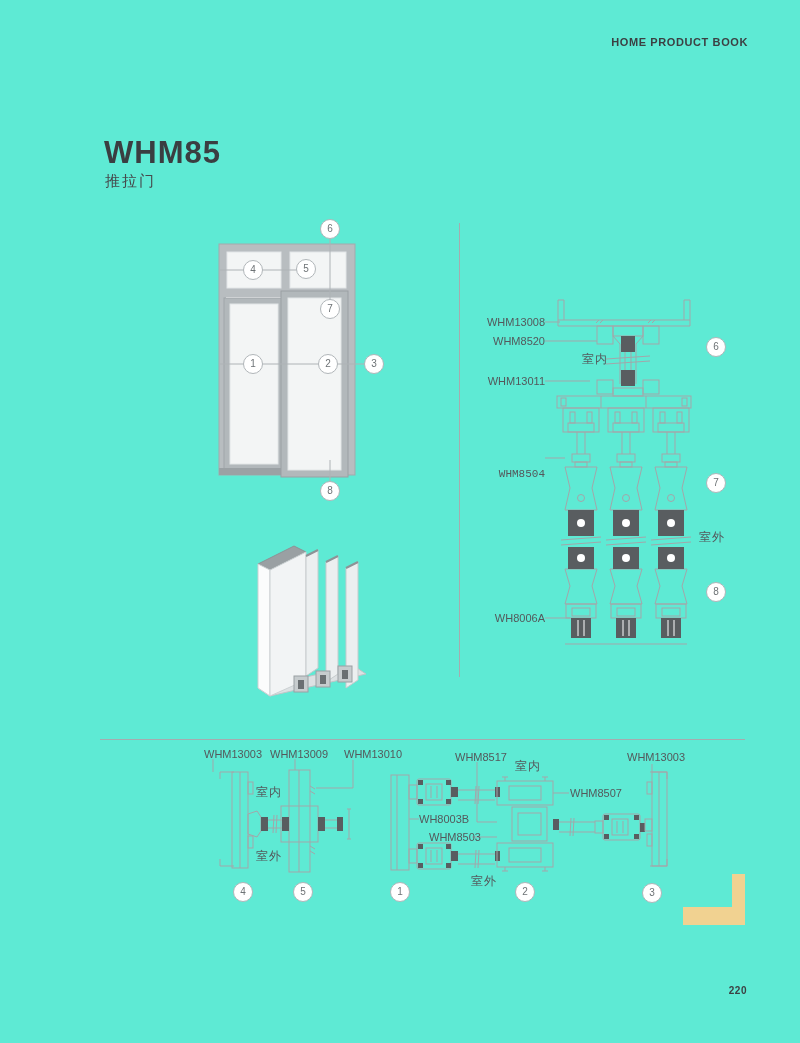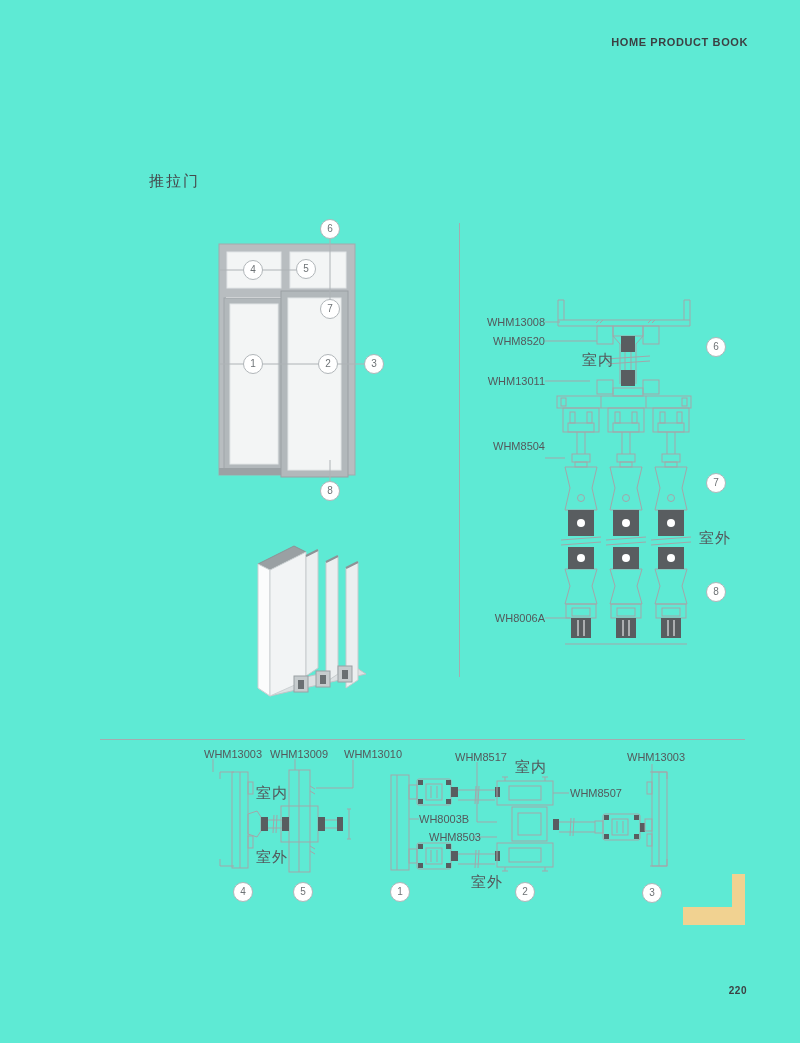--- a/index.html
+++ b/index.html
@@ -1,39 +1,40 @@
 <!DOCTYPE html>
 <html><head>
 <meta charset="utf-8">
 <style>
   html,body{margin:0;padding:0;background:#ffffff;}
   .page{position:relative;width:800px;height:1043px;background:#5eead4;overflow:hidden;
         font-family:"Liberation Sans","DejaVu Sans",sans-serif;}
   .abs{position:absolute;}
   .book-title{top:36px;right:52px;font-size:11px;font-weight:bold;letter-spacing:0.6px;color:#3c4043;}
   .model-title{left:104px;top:135px;font-size:31px;font-weight:bold;letter-spacing:1px;color:#3a3e41;}
-  .model-sub{left:105px;top:172px;font-size:15px;letter-spacing:2px;color:#464a4d;margin-left:44px;}
+  .model-sub{left:105px;top:172px;font-size:15px;letter-spacing:2px;color:#464a4d;}
   .plabel{font-size:11px;color:#54585b;white-space:nowrap;line-height:12px;}
   .plabel.ra{text-align:left;}
-  .cjk{font-size:15px;color:#54585b;white-space:nowrap;line-height:13px;letter-spacing:1px;}
+  .cjk{font-size:12px;color:#54585b;white-space:nowrap;line-height:13px;letter-spacing:1px;}
   .callout{position:absolute;width:18px;height:18px;border:1px solid #b1b6b9;border-radius:50%;
            background:#ffffff;color:#6d7275;font-size:10px;line-height:18px;text-align:center;}
   .vline{width:1px;background:#a6abae;}
   .hline{height:1px;background:#a6abae;}
   .accent{background:#f1d291;}
   .pagenum{top:985px;right:53px;font-size:10px;font-weight:bold;color:#3c4043;letter-spacing:0.5px;}
   svg{display:block;}
 </style>
 </head>
 <body>
 
 <div class="page">
 
   <span class="abs book-title">HOME PRODUCT BOOK</span>
 
+  <span class="abs model-title">WHM85</span>
   <span class="abs model-sub">推拉门</span>
 
   <svg class="abs" style="left:199px;top:220px;" width="186" height="285" viewBox="0 0 186 285">
     <rect x="20" y="24" width="136" height="231" fill="#b8bdc0" stroke="#a3a9ac"></rect>
     <rect x="28" y="32" width="54" height="36" fill="#f3f5f5" stroke="#e2e6e7"></rect>
     <rect x="91" y="32" width="56" height="36" fill="#f3f5f5" stroke="#e2e6e7"></rect>
     <rect x="27" y="77" width="122" height="170" fill="#ffffff" stroke="none"></rect>
     <rect x="25" y="78" width="60" height="172" fill="#b2b8bb" stroke="#a0a6a9"></rect>
     <rect x="31" y="84" width="48" height="160" fill="#f3f5f5" stroke="#e2e6e7"></rect>
     <rect x="20" y="248" width="65" height="7" fill="#9ba1a4" stroke="none"></rect>
@@ -158,21 +159,21 @@
       <line x1="67" y1="53" x2="119" y2="53"></line>
       <line x1="67" y1="93" x2="112" y2="93"></line>
       <line x1="67" y1="170" x2="87" y2="170"></line>
       <line x1="67" y1="330" x2="92" y2="330"></line>
     </g>
   </svg>
   <span class="abs plabel ra" style="right:255px;top:316px;">WHM13008</span>
   <span class="abs plabel ra" style="right:255px;top:335px;">WHM8520</span>
   <span class="abs cjk" style="left:582px;top:353px;">室内</span>
   <span class="abs plabel ra" style="right:255px;top:375px;">WHM13011</span>
-  <span class="abs plabel ra" style="right:255px;top:440px;">WHM8504</span>
+  <span class="abs plabel ra" style="right:255px;top:468px;font-family:Liberation Mono, monospace;">WHM8504</span>
   <span class="abs cjk" style="left:699px;top:531px;">室外</span>
   <span class="abs plabel ra" style="right:255px;top:612px;">WH8006A</span>
   <div class="callout" style="left:706px;top:337px;">6</div>
   <div class="callout" style="left:706px;top:473px;">7</div>
   <div class="callout" style="left:706px;top:582px;">8</div>
 
   <div class="abs hline" style="left:100px;top:739px;width:645px;"></div>
 
   <svg class="abs" style="left:200px;top:745px;" width="480" height="140" viewBox="0 0 480 140">
     <defs>

